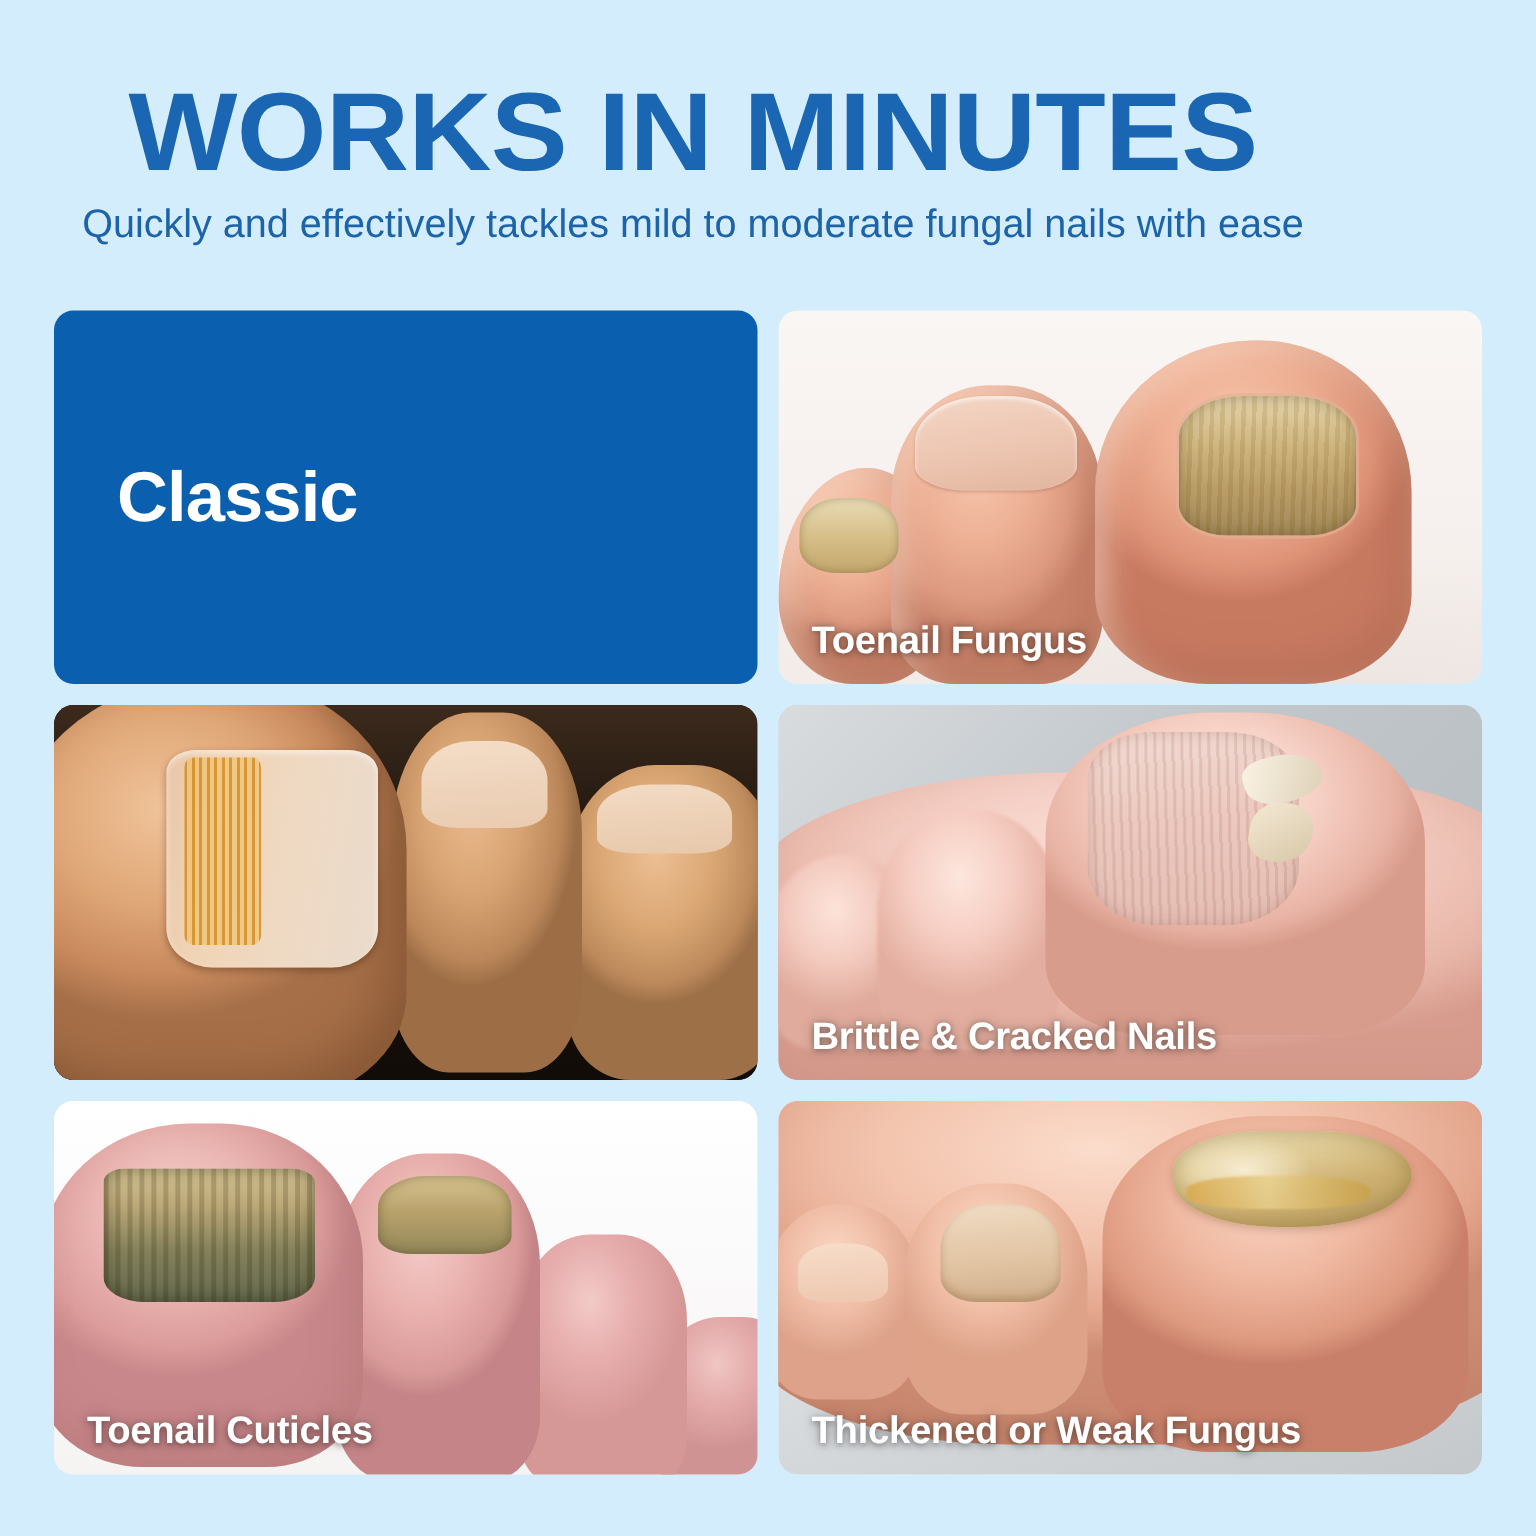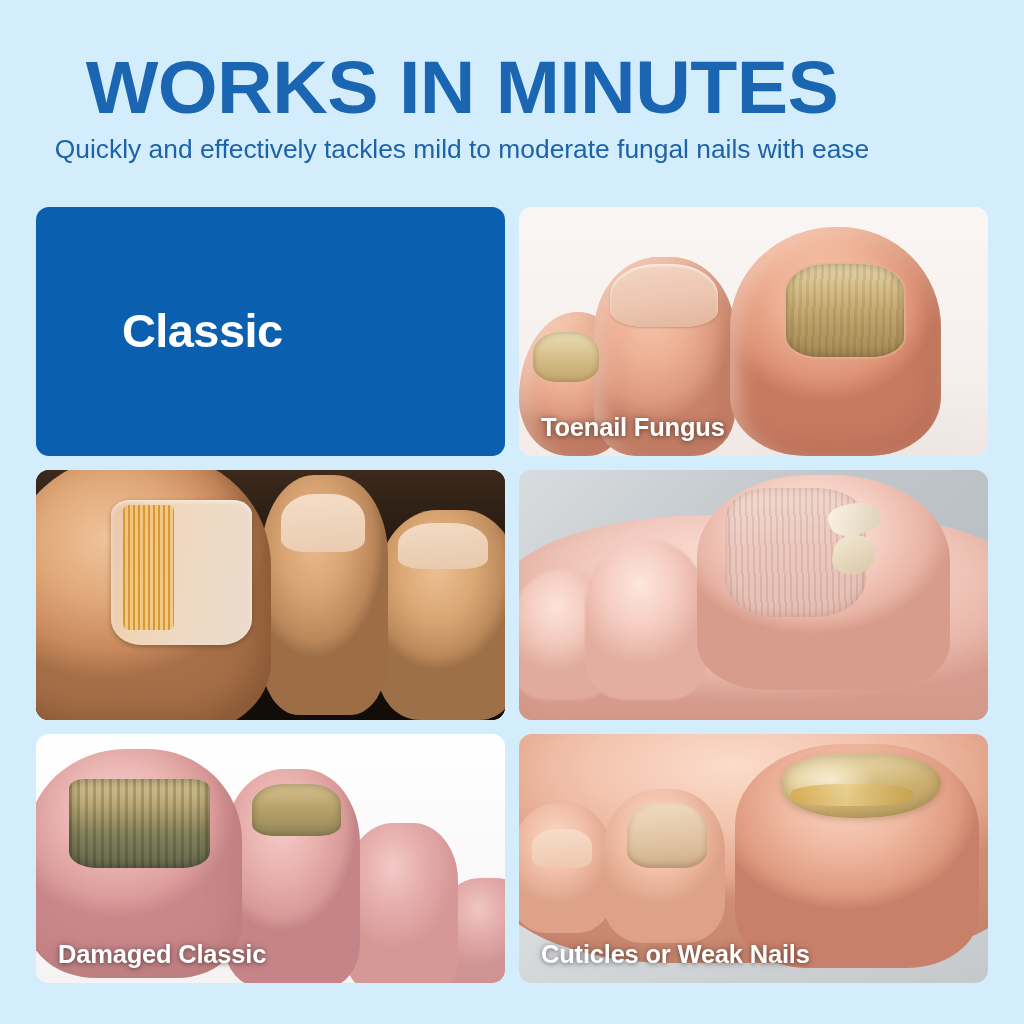--- a/index.html
+++ b/index.html
@@ -71,22 +71,22 @@
     display: flex;
     align-items: center;
   }
   .title-text {
     color: #ffffff;
     font-family: "Liberation Sans", sans-serif;
     font-weight: 700;
     font-size: 47px;
     line-height: 1.16;
     letter-spacing: -0.6px;
-    padding-left: 70px;
-    margin: 16px;
+    padding-left: 42px;
+    margin: 0;
   }
   .title-text .l2 { display: block; }
 
   
   .photo {
     position: absolute;
     inset: 0;
   }
   .caption {
     position: absolute;
@@ -395,45 +395,46 @@
       <div class="photo ph-brittle">
         <div class="bg"></div>
         <div class="b-foot"></div>
         <div class="b-small-toe-a"></div>
         <div class="b-small-toe-b"></div>
         <div class="b-big-toe"></div>
         <div class="b-nail"></div>
         <div class="b-chip-1"></div>
         <div class="b-chip-2"></div>
       </div>
+      <div class="caption">Brittle &amp; Cracked Nails</div>
     </div>
 
     <div class="cell">
       <div class="photo ph-cuticle">
         <div class="bg"></div>
         <div class="c-toe-4"></div>
         <div class="c-toe-3"></div>
         <div class="c-toe-2"></div>
         <div class="c-nail-2"></div>
         <div class="c-toe-big"></div>
         <div class="c-nail-big"></div>
       </div>
-      <div class="caption">Damaged Classic</div>
+      <div class="caption">Toenail Cuticles</div>
     </div>
 
     <div class="cell">
       <div class="photo ph-thick">
         <div class="bg"></div>
         <div class="t-foot"></div>
         <div class="t-toe-a">
             <div class="tn"></div>
           </div>
         <div class="t-toe-b"></div>
         <div class="t-nail-b"></div>
         <div class="t-toe-big"></div>
         <div class="t-nail-thick"></div>
         <div class="t-debris"></div>
       </div>
-      <div class="caption">Cuticles or Weak Nails</div>
+      <div class="caption">Thickened or Weak Fungus</div>
     </div>
 
   </div>
 </div>
 
 </body></html>

